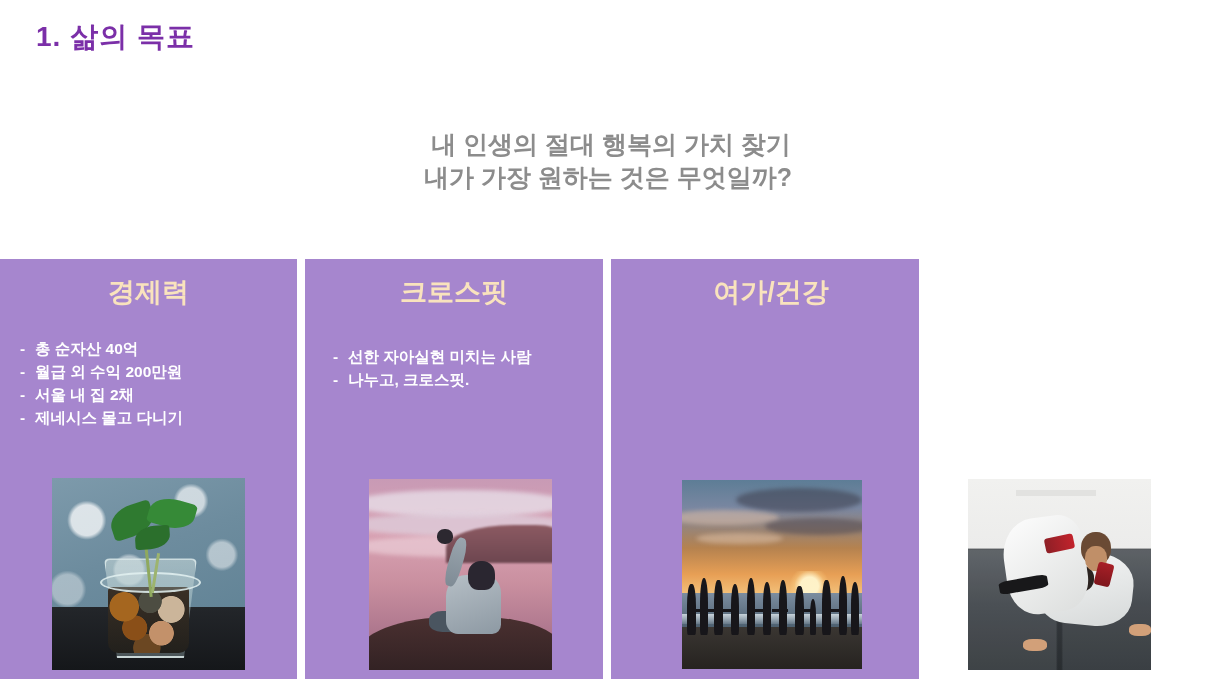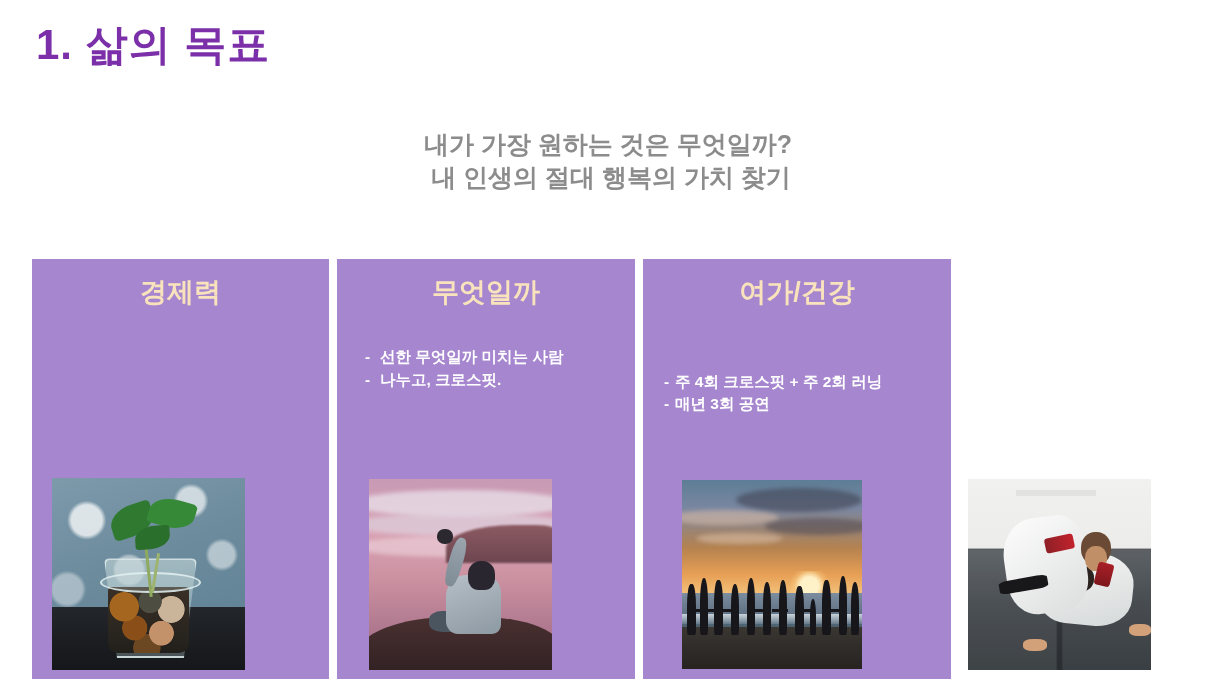--- a/index.html
+++ b/index.html
@@ -14,21 +14,21 @@
     font-family: "Liberation Sans", "DejaVu Sans", sans-serif;
     overflow: hidden;
     position: relative;
   }
 
   
   #slide-title {
     position: absolute;
     left: 36px;
     top: 20px;
-    font-size: 42px;
+    font-size: 28px;
     font-weight: 700;
     color: #7B2FA8;
     letter-spacing: 1px;
     white-space: pre;
     line-height: 1.2;
   }
 
   
   #subtitle {
     position: absolute;
@@ -51,32 +51,31 @@
 
   
   #panel-strip {
     position: absolute;
     left: 0;
     top: 259px;
     width: 1004px;
     height: 420px;
     display: flex;
     gap: 8px;
-    margin-left: 32px;
   }
   .panel {
     background: #A686CE;
     position: relative;
     box-sizing: border-box;
     overflow: hidden;
   }
   .panel-eco      { width: 297px; }
   .panel-self     { width: 297px; }
   .panel-relation { width: 298px; }
-  .panel-leisure  { width: 308px; }
+  .panel-leisure  { width: 308px; padding-left: 12px; }
 
   .panel-heading {
     text-align: center;
     color: #F9E3BD;
     font-size: 27px;
     font-weight: 700;
     margin-top: 19px;
     line-height: 1.1;
     white-space: pre;
   }
@@ -386,45 +385,47 @@
   }
   .img-bjj .hand.h1 { left: 30%; bottom: 10%; width: 13%; height: 6%; }
   .img-bjj .hand.h2 { right: 0;  bottom: 18%; width: 12%; height: 6%; }
 </style>
 </head>
 <body>
 
 <div id="slide-title">1. 삶의 목표</div>
 
 <div id="subtitle">
+  <span class="sub-line indent-2">내 인생의 절대 행복의 가치 찾기</span>
   <span class="sub-line">내가 가장 원하는 것은 무엇일까?</span>
-  <span class="sub-line indent-2">내 인생의 절대 행복의 가치 찾기</span>
 </div>
 
 <div id="panel-strip">
 
   <div class="panel panel-eco">
     <div class="panel-heading">경제력</div>
+    <ul class="panel-list">
+      <li><span class="bullet-dash">-</span><span>총 순자산 40억</span></li>
+      <li><span class="bullet-dash">-</span><span>월급 외 수익 200만원</span></li>
+      <li><span class="bullet-dash">-</span><span>서울 내 집 2채</span></li>
+      <li><span class="bullet-dash">-</span><span>제네시스 몰고 다니기</span></li>
+    </ul>
   </div>
 
 
   <div class="panel panel-relation">
-    <div class="panel-heading">무엇일까</div>
+    <div class="panel-heading">크로스핏</div>
     <ul class="panel-list">
-      <li><span class="bullet-dash">-</span><span>선한 무엇일까 미치는 사람</span></li>
+      <li><span class="bullet-dash">-</span><span>선한 자아실현 미치는 사람</span></li>
       <li><span class="bullet-dash">-</span><span>나누고, 크로스핏.</span></li>
     </ul>
   </div>
 
   <div class="panel panel-leisure">
     <div class="panel-heading">여가/건강</div>
-    <ul class="panel-list">
-      <li><span class="bullet-dash">-</span><span>주 4회 크로스핏 + 주 2회 러닝</span></li>
-      <li><span class="bullet-dash">-</span><span>매년 3회 공연</span></li>
-    </ul>
   </div>
 </div>
 
 <div class="photo photo-eco">
   <div class="img-coins">
     <div class="tabletop"></div>
     <div class="glass"></div>
     <div class="coinpile"></div>
     <div class="rim"></div>
     <div class="stem"></div>

